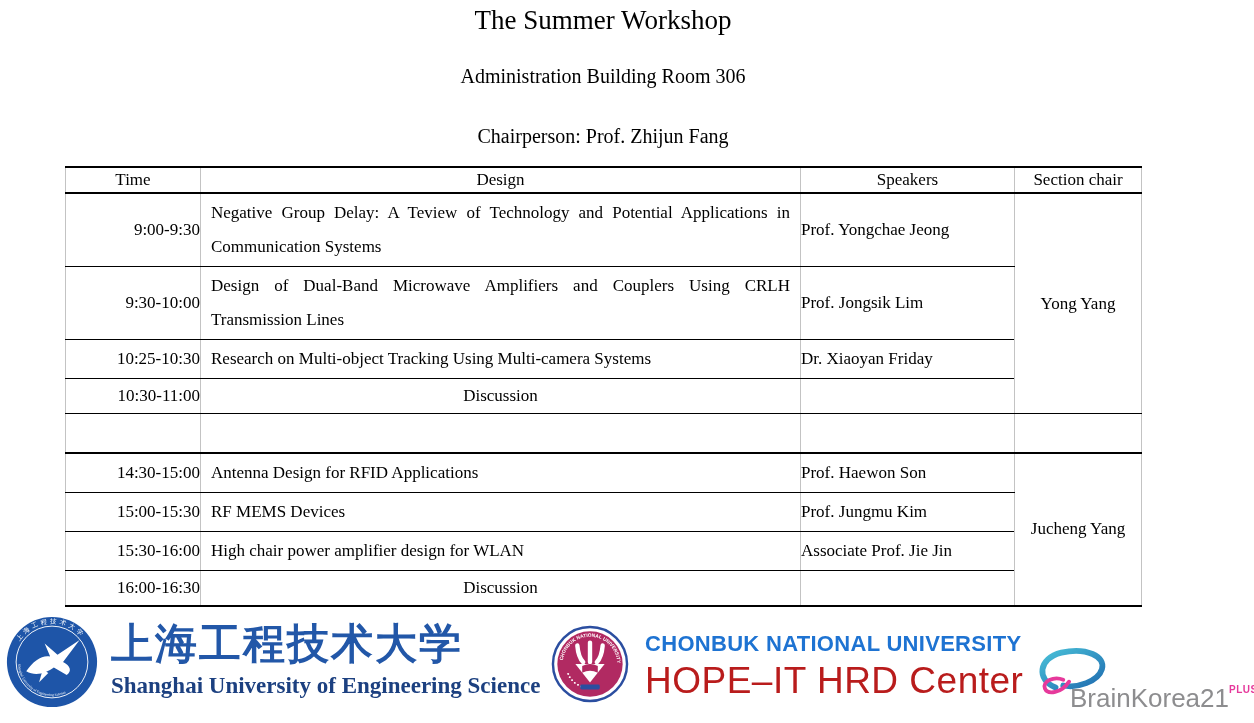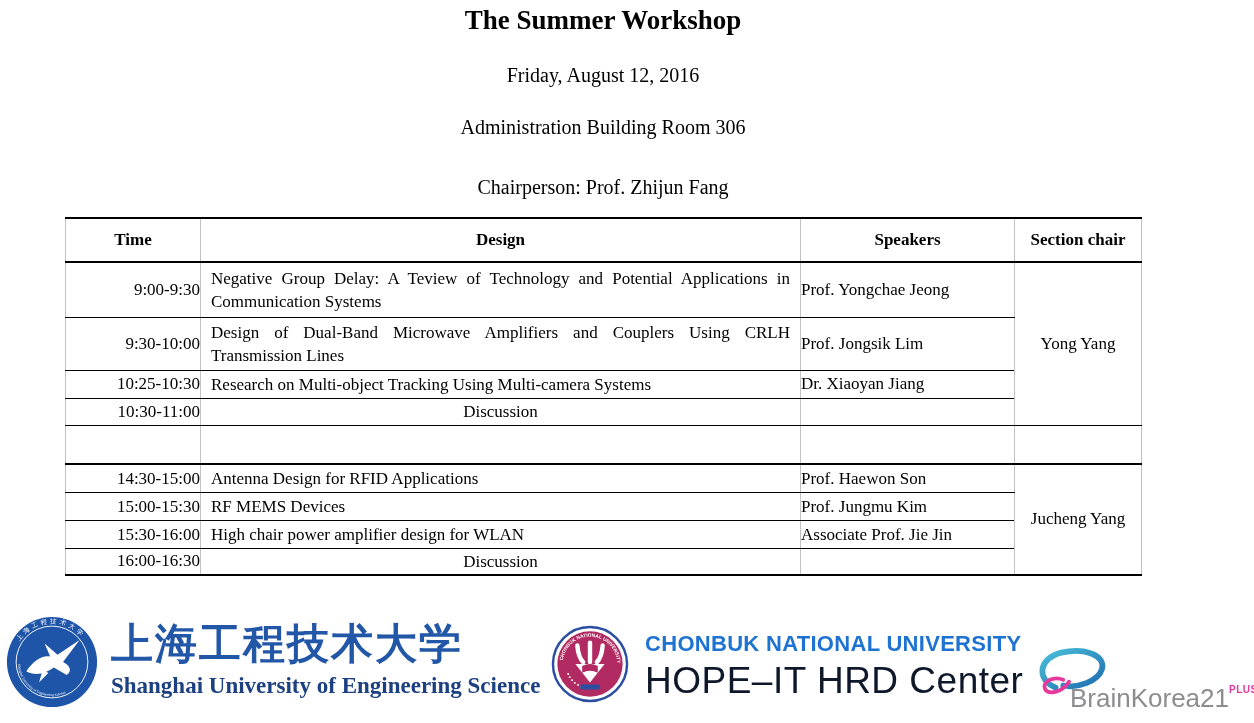--- a/index.html
+++ b/index.html
@@ -2,21 +2,21 @@
 <html><head>
 <meta charset="utf-8">
 <style>
   * { margin:0; padding:0; box-sizing:border-box; }
   html,body { background:#ffffff; }
   body { font-family:"Liberation Serif", serif; color:#000; }
   .page { position:relative; width:1254px; height:723px; background:#fff; overflow:hidden; }
 
   
   .doc-header { width:1076px; margin-left:65px; text-align:center; }
-  .doc-title { font-size:27px; padding-top:5px;font-weight:bold; }
+  .doc-title { font-size:27px; padding-top:5px; }
   .doc-sub   { font-size:20px; }
   .doc-date      { margin-top:28px; }
   .doc-location  { margin-top:29px; }
   .doc-chair     { margin-top:37px; }
 
   
   table.schedule {
     margin:18px 0 0 65px;
     width:1076px;
     border-collapse:collapse;
@@ -30,64 +30,63 @@
   .schedule col.c-time   { width:135px; }
   .schedule col.c-topic  { width:600px; }
   .schedule col.c-speak  { width:214px; }
   .schedule col.c-chair  { width:127px; }
   .schedule th, .schedule td {
     border-left:1px solid #c3c3c3;
     border-right:1px solid #c3c3c3;
     vertical-align:middle;
   }
   .schedule thead th {
-    font-weight:bold; font-size:17px; height:44px;
+    font-weight:normal; font-size:17px; height:26px;
     border-bottom:2px solid #000; text-align:center;
   }
   .schedule tbody td { border-bottom:1.5px solid #000; }
   .schedule tr.h55 { height:55px; }
   .schedule tr.h53 { height:53px; }
   .schedule tr.h28 { height:28px; }
   .schedule tr.h27 { height:27px; }
   .schedule tr.h26 { height:26px; }
   .schedule tr.spacer { height:39px; }
   .schedule tr.spacer td { border-bottom:2.2px solid #000; }
   td.time    { text-align:right; }
-  td.topic   { text-align:justify; padding:2px 10px; line-height:23px; }
+  td.topic   { text-align:justify; padding:2px 10px; line-height:34px; }
   td.topic.center { text-align:center; padding:0;margin-top:43px; }
   td.speaker { text-align:left; }
   td.chair   { text-align:center; }
 
   
   .logo-shanghai { position:absolute; left:6px; top:616px; display:flex; align-items:flex-start; }
   .sh-text { margin-left:13px; }
   .sh-cn { font-size:42px; line-height:56px; font-weight:bold; letter-spacing:2px; color:#2257a8;
            font-family:"Liberation Serif", serif; white-space:nowrap; }
   .sh-en { font-size:23px; line-height:24px; font-weight:bold; color:#1c4080; margin-top:2px;
            font-family:"Liberation Serif", serif; white-space:nowrap; }
 
   .logo-chonbuk { position:absolute; left:551px; top:618px; display:flex; align-items:flex-start; }
   .cb-text { margin-left:16px; font-family:"Liberation Sans", sans-serif; }
   .cb-univ { font-size:22px; font-weight:bold; color:#1e73d2; letter-spacing:0.3px; margin-top:13px; white-space:nowrap; }
-  .cb-center { font-size:37px; font-weight:500; color:#0f172a; margin-top:3px; letter-spacing:0.5px; white-space:nowrap; }
+  .cb-center { font-size:37px; font-weight:500; color:#b91c1c; margin-top:3px; letter-spacing:0.5px; white-space:nowrap; }
 
   .logo-brainkorea { position:absolute; left:1032px; top:643px; width:222px; height:75px; }
   .bk-swirl { position:absolute; left:0; top:0; }
   .bk-text { position:absolute; left:38px; top:40px; font-family:"Liberation Sans", sans-serif;
              font-size:26px; color:#8d8d8f; white-space:nowrap; }
   .bk-plus { font-size:10px; font-weight:bold; color:#e6399b; vertical-align:14px; letter-spacing:0.5px; }
 </style>
 </head>
 <body>
 
 <div class="page">
 
   <div class="doc-header">
     <div class="doc-title">The Summer Workshop</div>
-    <div class="doc-sub doc-date">Friday, August 12, 2016</div>
     <div class="doc-sub doc-location">Administration Building Room 306</div>
     <div class="doc-sub doc-chair">Chairperson: Prof. Zhijun Fang</div>
   </div>
 
   <table class="schedule">
     <colgroup>
       <col class="c-time">
         <col class="c-topic">
         <col class="c-speak">
         <col class="c-chair">
@@ -108,21 +107,21 @@
         <td class="chair" rowspan="4">Yong Yang</td>
       </tr>
       <tr class="h53">
         <td class="time">9:30-10:00</td>
         <td class="topic">Design of Dual-Band Microwave Amplifiers and Couplers Using CRLH Transmission Lines</td>
         <td class="speaker">Prof. Jongsik Lim</td>
       </tr>
       <tr class="h27">
         <td class="time">10:25-10:30</td>
         <td class="topic">Research on Multi-object Tracking Using Multi-camera Systems</td>
-        <td class="speaker">Dr. Xiaoyan Jiang</td>
+        <td class="speaker">Dr. Xiaoyan Friday</td>
       </tr>
       <tr class="h27">
         <td class="time">10:30-11:00</td>
         <td class="topic center">Discussion</td>
         <td class="speaker"></td>
       </tr>
       <tr class="spacer">
         <td></td>
         <td></td>
         <td></td>

